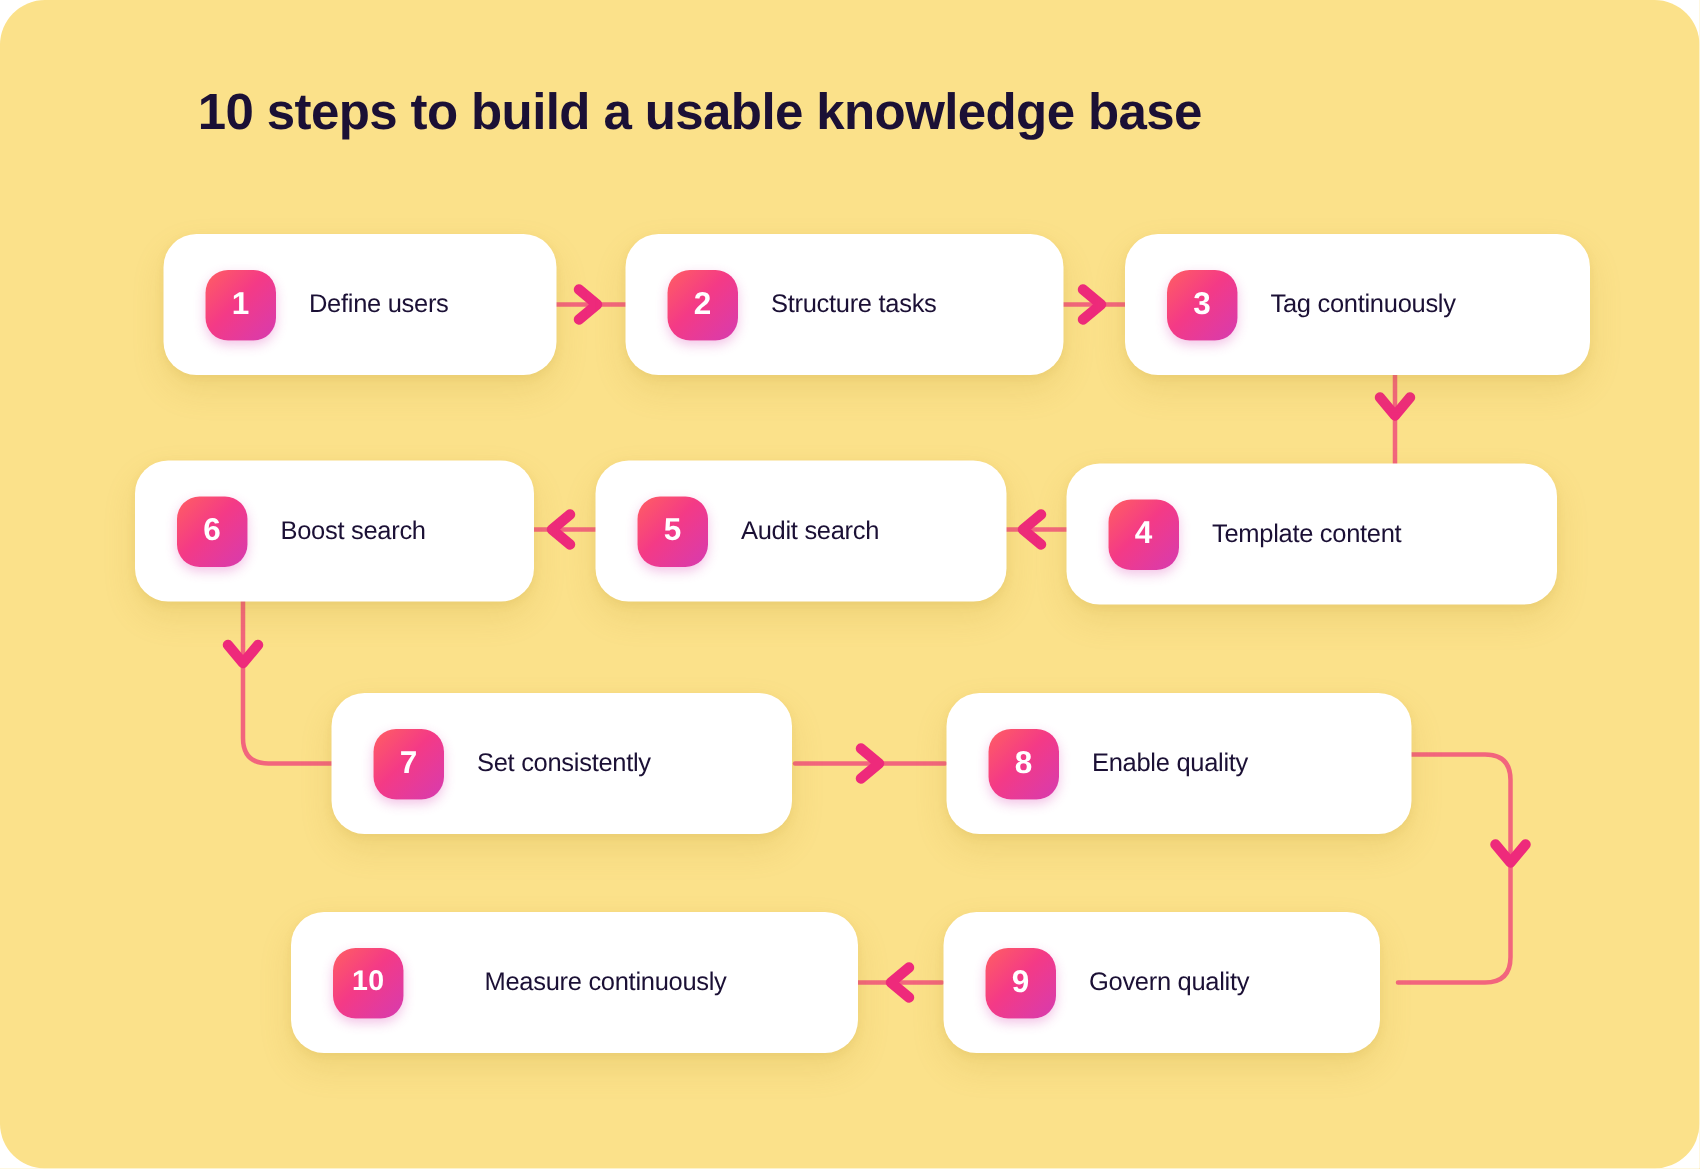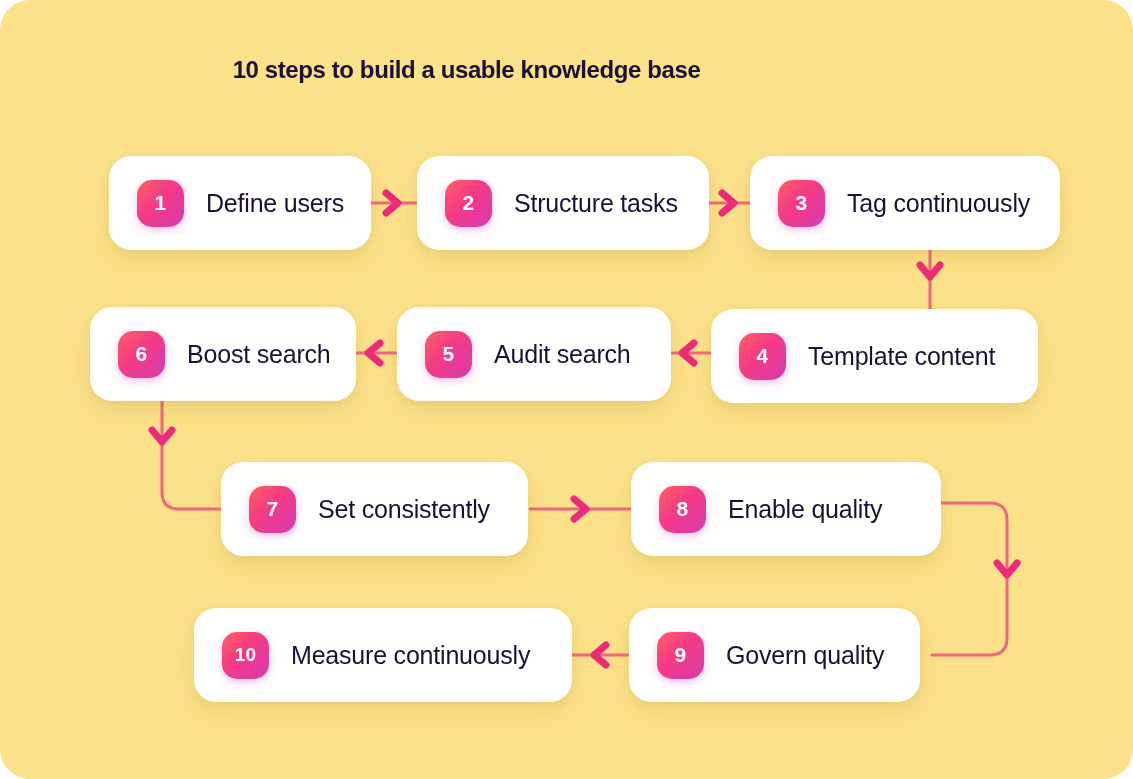--- a/index.html
+++ b/index.html
@@ -21,21 +21,21 @@
     overflow: hidden;
   }
 
   
   #title {
     position: absolute;
     left: 0;
     top: 56px;
     width: 933px;
     text-align: center;
-    font-size: 24px;
+    font-size: 34px;
     font-weight: bold;
     letter-spacing: -0.4px;
     color: #1b1035;
     font-family: "Liberation Sans", sans-serif;
   }
 
   
   #connectors {
     position: absolute;
     left: 0;
@@ -82,21 +82,21 @@
     justify-content: center;
     color: #ffffff;
     font-size: 21px;
     font-weight: bold;
     letter-spacing: 0.2px;
     box-shadow: 0 3px 8px rgba(214, 59, 176, 0.30);
   }
   .badge.wide-num { font-size: 19px; }
   .card-label {
     margin-left: 22px;
-    font-size: 25px;
+    font-size: 17px;
     color: #1b1035;
     white-space: nowrap;
     letter-spacing: -0.2px;
   }
 </style>
 </head>
 <body>
 
 <div id="canvas">
 
@@ -188,18 +188,18 @@
   <div class="card" style="left:631px; top:462px; width:310px; height:94px;">
     <div class="badge">8</div>
     <div class="card-label">Enable quality</div>
   </div>
 
   <div class="card" style="left:629px; top:608px; width:291px; height:94px;">
     <div class="badge">9</div>
     <div class="card-label">Govern quality</div>
   </div>
 
-  <div class="card" style="left:194px; top:608px; width:378px; height:94px;">
+  <div class="card" style="left:194px; top:608px; width:378px; height:94px;gap:32px;">
     <div class="badge wide-num">10</div>
     <div class="card-label">Measure continuously</div>
   </div>
 
 </div>
 
 </body></html>

